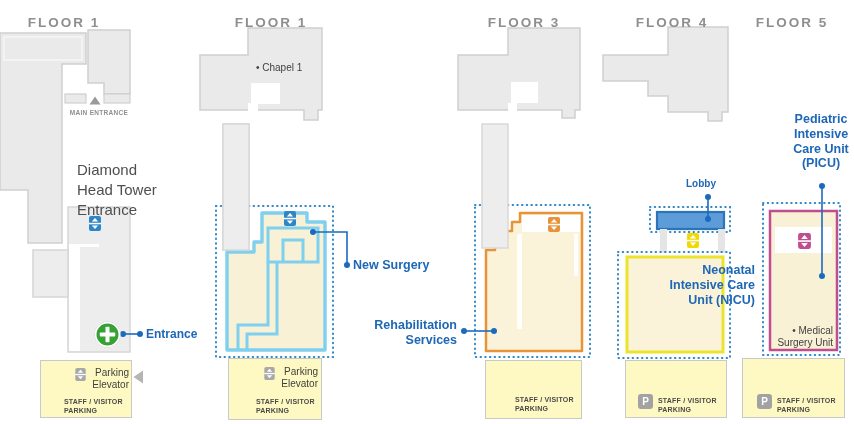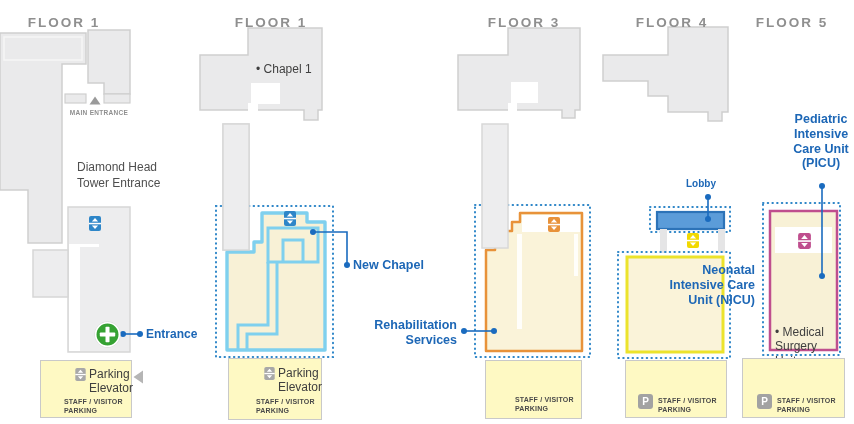--- a/index.html
+++ b/index.html
@@ -6,23 +6,23 @@
   .canvas{position:relative;width:854px;height:424px;background:#fff;overflow:hidden;
           font-family:"Liberation Sans",sans-serif;}
   .abs{position:absolute;}
   svg{display:block;}
   
   .hdr{position:absolute;top:15px;width:110px;text-align:center;font-size:13.5px;font-weight:bold;
        color:#8f8f8f;letter-spacing:2px;white-space:nowrap;}
   
   .lbl-blue{position:absolute;font-size:12.5px;font-weight:bold;color:#1d67b6;line-height:1.18;}
   
-  .lbl-dark{position:absolute;font-size:12px;color:#3f3f3f;line-height:1.2;}
+  .lbl-dark{position:absolute;font-size:10px;color:#3f3f3f;line-height:1.2;text-align:right;}
   .lbl-gray{position:absolute;font-size:6.5px;font-weight:bold;color:#8f8f8f;letter-spacing:.3px;}
-  .lbl-entrance{position:absolute;font-size:12px;color:#4f4f4f;line-height:1.32;}
+  .lbl-entrance{position:absolute;font-size:15px;color:#4f4f4f;line-height:1.32;}
   
   .pbox{position:absolute;background:#fef9c3;border:1.5px solid #c9c9c9;box-sizing:border-box;}
   .staff{position:absolute;font-size:7px;font-weight:bold;color:#4a4a4a;line-height:1.3;letter-spacing:.2px;}
   .picon{position:absolute;width:15px;height:15px;background:#a2a2a2;border-radius:3px;color:#fff;
          font-size:10px;font-weight:bold;text-align:center;line-height:15px;}
   
   .elev{position:absolute;}
   .elev-blue  .bg{fill:#2e86c8;}
   .elev-gray  .bg{fill:#a8a8a8;}
   .elev-orange .bg{fill:#e8923a;}
@@ -176,21 +176,21 @@
 
   <div class="lbl-dark" style="left:256px;top:62px;white-space:nowrap">• Chapel 1</div>
   <div class="elev elev-blue" style="left:284px;top:211px">
     <svg width="12" height="15" viewBox="0 0 12 15">
         <rect class="bg" width="12" height="15" rx="2"></rect>
         <rect y="6.8" width="12" height="1.5" fill="#fff"></rect>
         <path d="M6,1.9 L9.1,5.6 H2.9 Z" fill="#fff"></path>
         <path d="M6,13.1 L9.1,9.4 H2.9 Z" fill="#fff"></path>
       </svg>
   </div>
-  <div class="lbl-blue" style="left:353px;top:258px;white-space:nowrap">New Chapel</div>
+  <div class="lbl-blue" style="left:353px;top:258px;white-space:nowrap">New Surgery</div>
 
   <div class="pbox" style="left:228px;top:358px;width:94px;height:62px">
     <div class="elev elev-gray" style="left:35px;top:8px">
       <svg width="11" height="13" viewBox="0 0 12 15">
           <rect class="bg" width="12" height="15" rx="2"></rect>
           <rect y="6.8" width="12" height="1.5" fill="#fff"></rect>
           <path d="M6,1.9 L9.1,5.6 H2.9 Z" fill="#fff"></path>
           <path d="M6,13.1 L9.1,9.4 H2.9 Z" fill="#fff"></path>
         </svg>
     </div>

